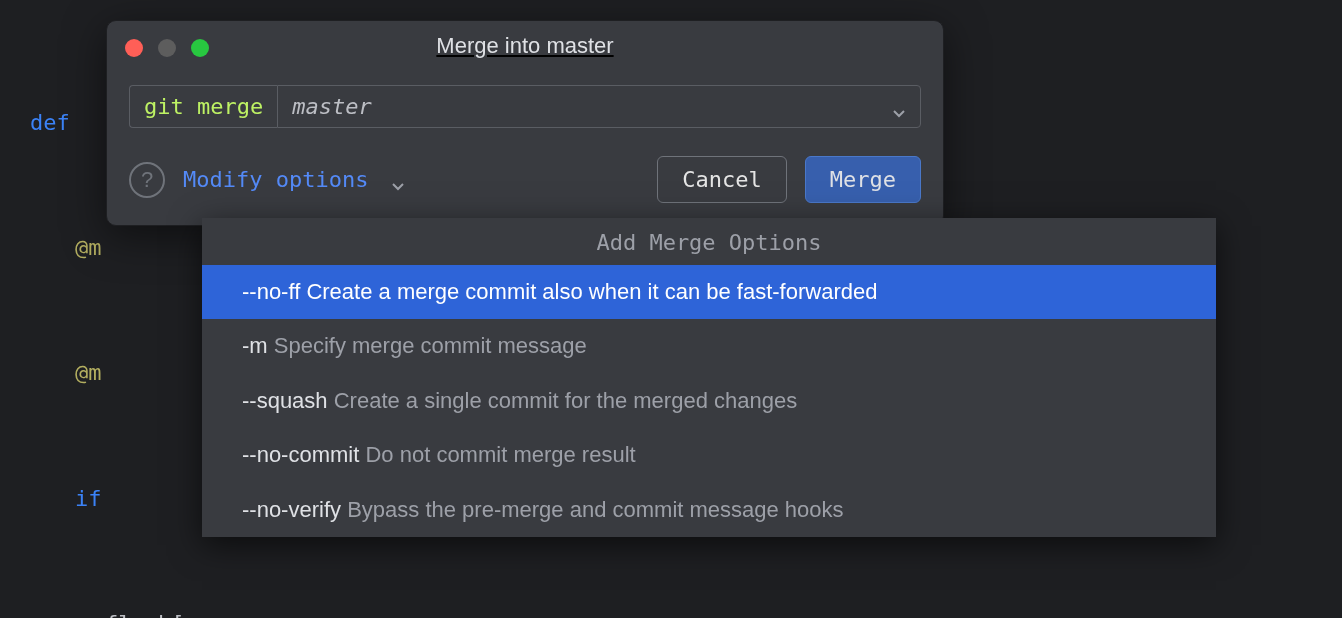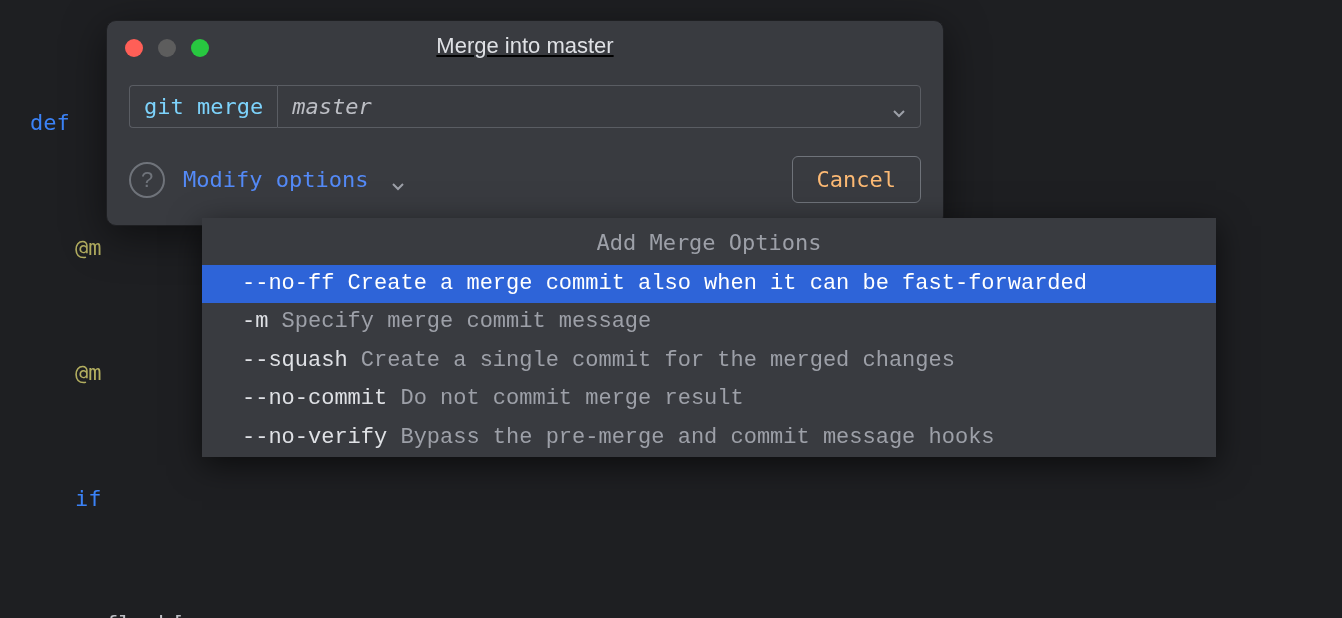--- a/index.html
+++ b/index.html
@@ -73,21 +73,21 @@
   .input-row {
     display: flex;
     gap: 0;
     margin-bottom: 28px;
   }
   .cmd-label {
     border: 1px solid #5a5d63;
     border-right: none;
     background: #393b40;
     padding: 8px 14px;
-    color: #7dd3fc;
+    color: #bef264;
     border-radius: 4px 0 0 4px;
     font-family: "Menlo", monospace;
   }
   .branch-select {
     flex: 1;
     border: 1px solid #5a5d63;
     background: #393b40;
     padding: 8px 14px;
     color: #bcbec4;
     border-radius: 0 4px 4px 0;
@@ -132,21 +132,21 @@
   .btn {
     padding: 10px 24px;
     border-radius: 6px;
     font-family: "Menlo", monospace;
     font-size: 22px;
     cursor: pointer;
   }
   .btn-cancel {
     background: #393b40;
     border: 1px solid #6f737a;
-    color: #fdba74;
+    color: #e5e5e5;
   }
   .btn-primary {
     background: #375fad;
     border: 1px solid #4a78c9;
     color: #dfe1e5;
   }
 
   
   .dropdown {
     position: absolute;
@@ -157,23 +157,23 @@
     box-shadow: 0 8px 30px rgba(0,0,0,0.6);
   }
   .dropdown-header {
     text-align: center;
     padding: 12px 0 10px 0;
     color: #9da0a8;
     font-family: "Menlo", monospace;
     background: #393b40;
   }
   .dropdown-item {
-    padding: 6px 40px;
+    padding: 14px 40px;
     color: #9da0a8;
-    font-family: Liberation Mono, monospace;
+    font-family: Liberation Sans, sans-serif;
     cursor: pointer;
     line-height: 1.2;
   }
   .dropdown-item .flag { color: #dfe1e5; }
   .dropdown-item.selected {
     background: #2e64d8;
   }
   .dropdown-item.selected .flag,
   .dropdown-item.selected .desc {
     color: #ffffff;
@@ -225,20 +225,21 @@
       <div class="modify-link">
         <span>Modify options</span>
         <span class="chevron-down">
           <svg viewBox="0 0 14 14" fill="none" stroke="#548af7" stroke-width="2">
               <path d="M2 5 L7 10 L12 5"></path>
             </svg>
         </span>
       </div>
       <div class="spacer"></div>
       <div class="btn btn-cancel">Cancel</div>
+      <div class="btn btn-primary">Merge</div>
     </div>
   </div>
 </div>
 
 <div class="dropdown">
   <div class="dropdown-header">Add Merge Options</div>
   <div id="dropdown-list">
       <div class="dropdown-item selected"><span class="flag">--no-ff</span><span class="desc"> Create a merge commit also when it can be fast-forwarded</span></div>
       <div class="dropdown-item"><span class="flag">-m</span><span class="desc"> Specify merge commit message</span></div>
       <div class="dropdown-item"><span class="flag">--squash</span><span class="desc"> Create a single commit for the merged changes</span></div>

